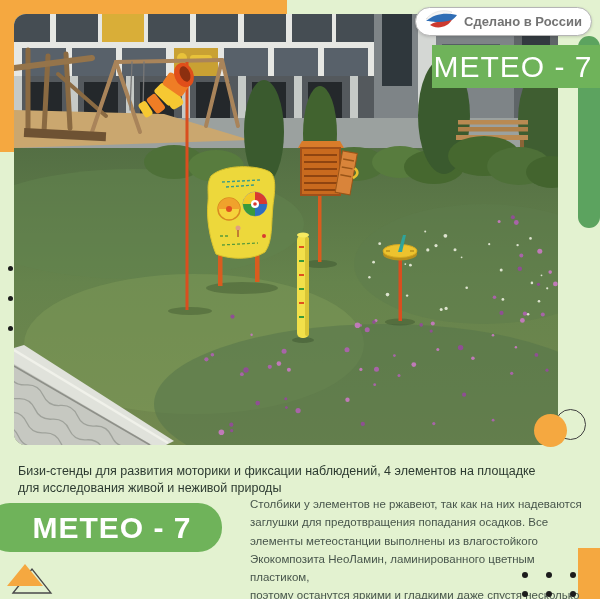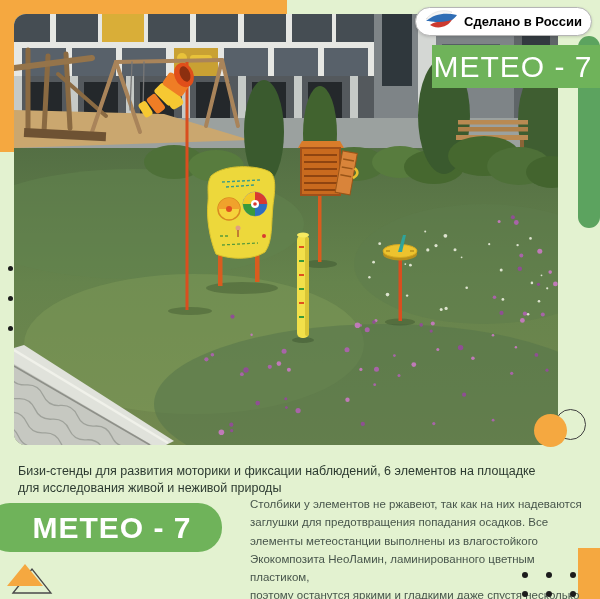--- a/index.html
+++ b/index.html
@@ -18,21 +18,21 @@
   .photo svg{display:block;}
 
   
   .banner{position:absolute;left:432px;top:45px;width:168px;height:43px;background:var(--brand-green,#6fb35a);
           color:#fff;font-size:30px;font-weight:500;letter-spacing:1px;line-height:43px;text-align:center;padding-right:6px;box-sizing:border-box;}
 
   
   .badge{position:absolute;left:415px;top:7px;width:177px;height:29px;background:#fff;border:1.5px solid #b5b5b5;
          border-radius:16px;display:flex;align-items:center;gap:6px;padding:0 10px 0 8px;box-sizing:border-box;
          box-shadow:0 1px 3px rgba(0,0,0,.15);}
-  .badge-text{font-size:13px;font-weight:700;color:#000000;white-space:nowrap;}
+  .badge-text{font-size:13px;font-weight:700;color:#737373;white-space:nowrap;}
 
   
   .caption{position:absolute;left:18px;top:463px;width:530px;font-size:12.5px;line-height:17px;
            color:var(--text-dark,#2c3a30);font-weight:500;white-space:pre-line;}
 
   
   .plate{position:absolute;left:-14px;top:503px;width:236px;height:49px;background:var(--brand-green,#6fb35a);
          border-radius:24px;color:#fff;font-size:30px;font-weight:700;letter-spacing:1px;line-height:49px;
          text-align:center;padding-left:16px;box-sizing:border-box;}
 
@@ -395,21 +395,21 @@
         <path d="M2,12 C10,5 21,3 33,6 C29,12 21,15.5 13,13.5 C9,12.5 5,12 2,12 Z" fill="#2f6db5"></path>
         <path d="M6,16 C12,11 20,14.5 28,10.5 C25,17 16,20 9,17.5 Z" fill="#cc3a2f"></path>
       </svg>
     </span>
     <span class="badge-text">Сделано в России</span>
   </div>
 
   <div class="circle-outline"></div>
   <div class="circle-orange"></div>
 
-  <div class="caption">Бизи-стенды для развития моторики и фиксации наблюдений, 6 элементов на площадке
+  <div class="caption">Бизи-стенды для развития моторики и фиксации наблюдений, 4 элементов на площадке
 для исследования живой и неживой природы</div>
 
   <div class="plate">
     <span>МЕТЕО - 7</span>
   </div>
 
   <div class="description">Столбики у элементов не ржавеют, так как на них надеваются
 заглушки для предотвращения попадания осадков. Все
 элементы метеостанции выполнены из влагостойкого
 Экокомпозита НеоЛамин, ламинированного цветным пластиком,

